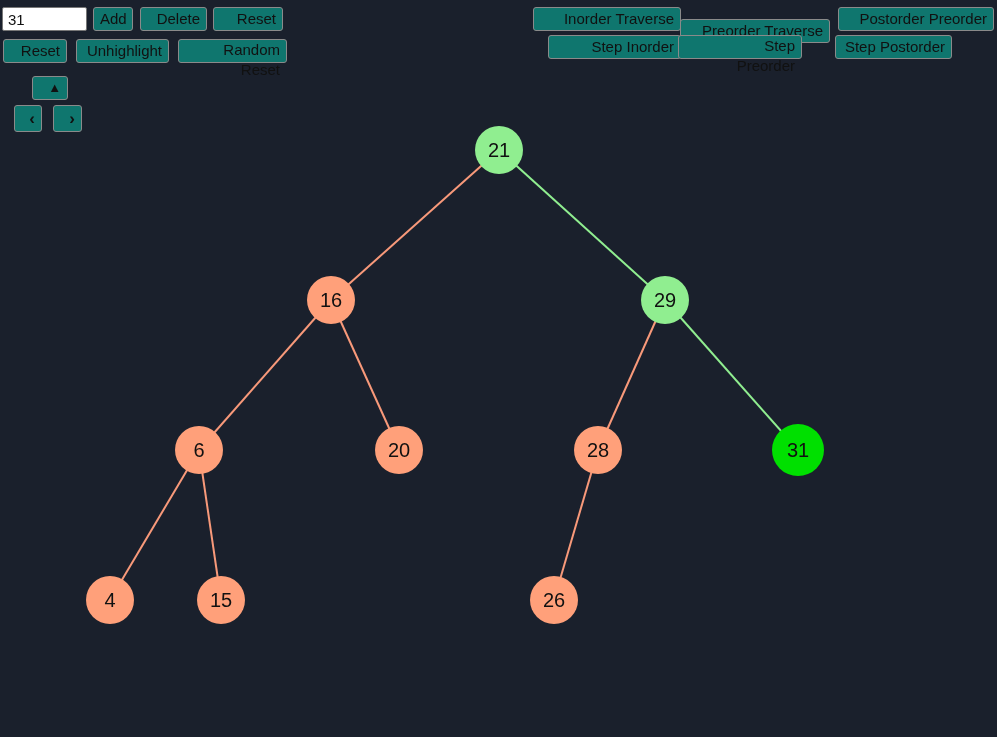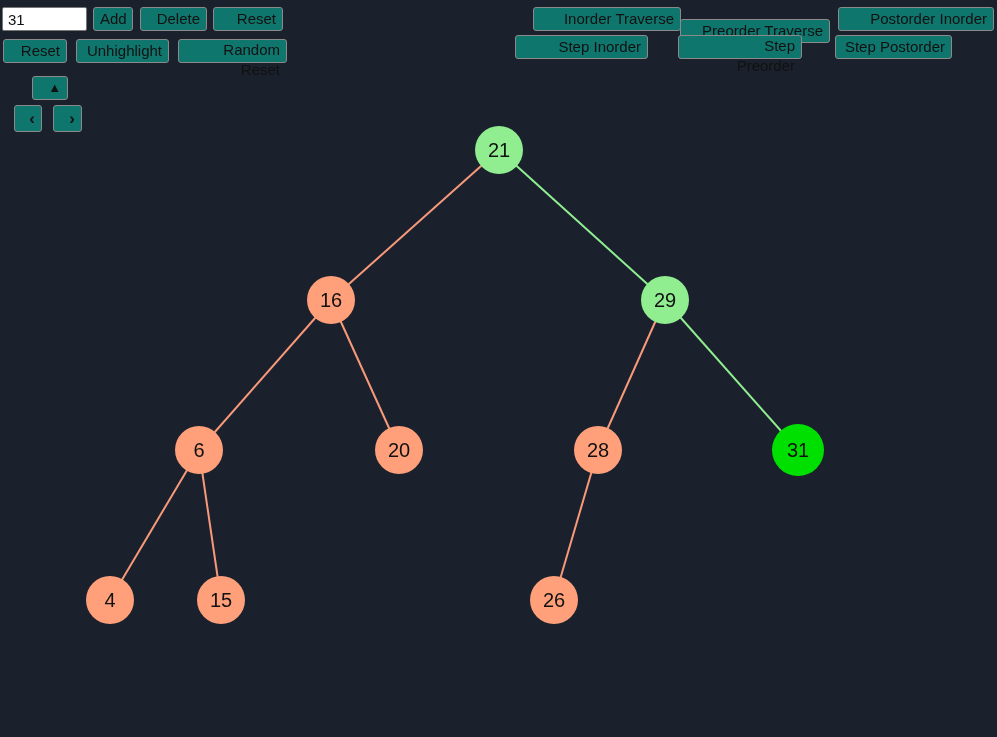--- a/index.html
+++ b/index.html
@@ -43,21 +43,21 @@
   .b-add        { left: 93px;  top: 7px;  width: 40px; }
   .b-delete     { left: 140px; top: 7px;  width: 67px; }
   .b-search     { left: 213px; top: 7px;  width: 70px; }
   .b-reset      { left: 3px;   top: 39px; width: 64px; padding-left: 8px; }
   .b-unhighlight{ left: 76px;  top: 39px; width: 93px; }
   .b-randomfill { left: 178px; top: 39px; width: 109px; }
   
   .b-inorder    { left: 533px; top: 7px;  width: 148px; }
   .b-preorder   { left: 680px; top: 7px;  width: 150px; margin-top: 12px; }
   .b-postorder  { left: 838px; top: 7px;  width: 156px; }
-  .b-step-in    { left: 515px; top: 35px; width: 133px; }
+  .b-step-in    { left: 548px; top: 35px; width: 133px; }
   .b-step-pre   { left: 678px; top: 35px; width: 124px; padding-left: 24px; }
   .b-step-post  { left: 835px; top: 35px; width: 117px; }
   
   .b-pan-up     { left: 32px; top: 76px;  width: 36px; height: 24px; font-size: 13px; line-height: 22px; }
   .b-pan-left   { left: 14px; top: 105px; width: 28px; height: 27px; font-size: 17px; font-weight: bold; line-height: 25px; }
   .b-pan-right  { left: 53px; top: 105px; width: 29px; height: 27px; font-size: 17px; font-weight: bold; line-height: 25px; }
   #tree-svg {
     position: absolute;
     left: 0; top: 0;
     width: 997px; height: 737px;
@@ -131,21 +131,21 @@
   <button class="btn b-delete">Delete</button>
   <button class="btn b-search">Reset</button>
   <button class="btn b-reset">Reset</button>
   <button class="btn b-unhighlight">Unhighlight</button>
   <button class="btn b-randomfill">Random Reset</button>
 </div>
 
 <div>
   <button class="btn b-inorder">Inorder Traverse</button>
   <button class="btn b-preorder">Preorder Traverse</button>
-  <button class="btn b-postorder">Postorder Inorder</button>
+  <button class="btn b-postorder">Postorder Preorder</button>
   <button class="btn b-step-in">Step Inorder</button>
   <button class="btn b-step-pre">Step Preorder</button>
   <button class="btn b-step-post">Step Postorder</button>
 </div>
 
 <div>
   <button class="btn b-pan-up">
     <span>▲</span>
   </button>
   <button class="btn b-pan-left">

